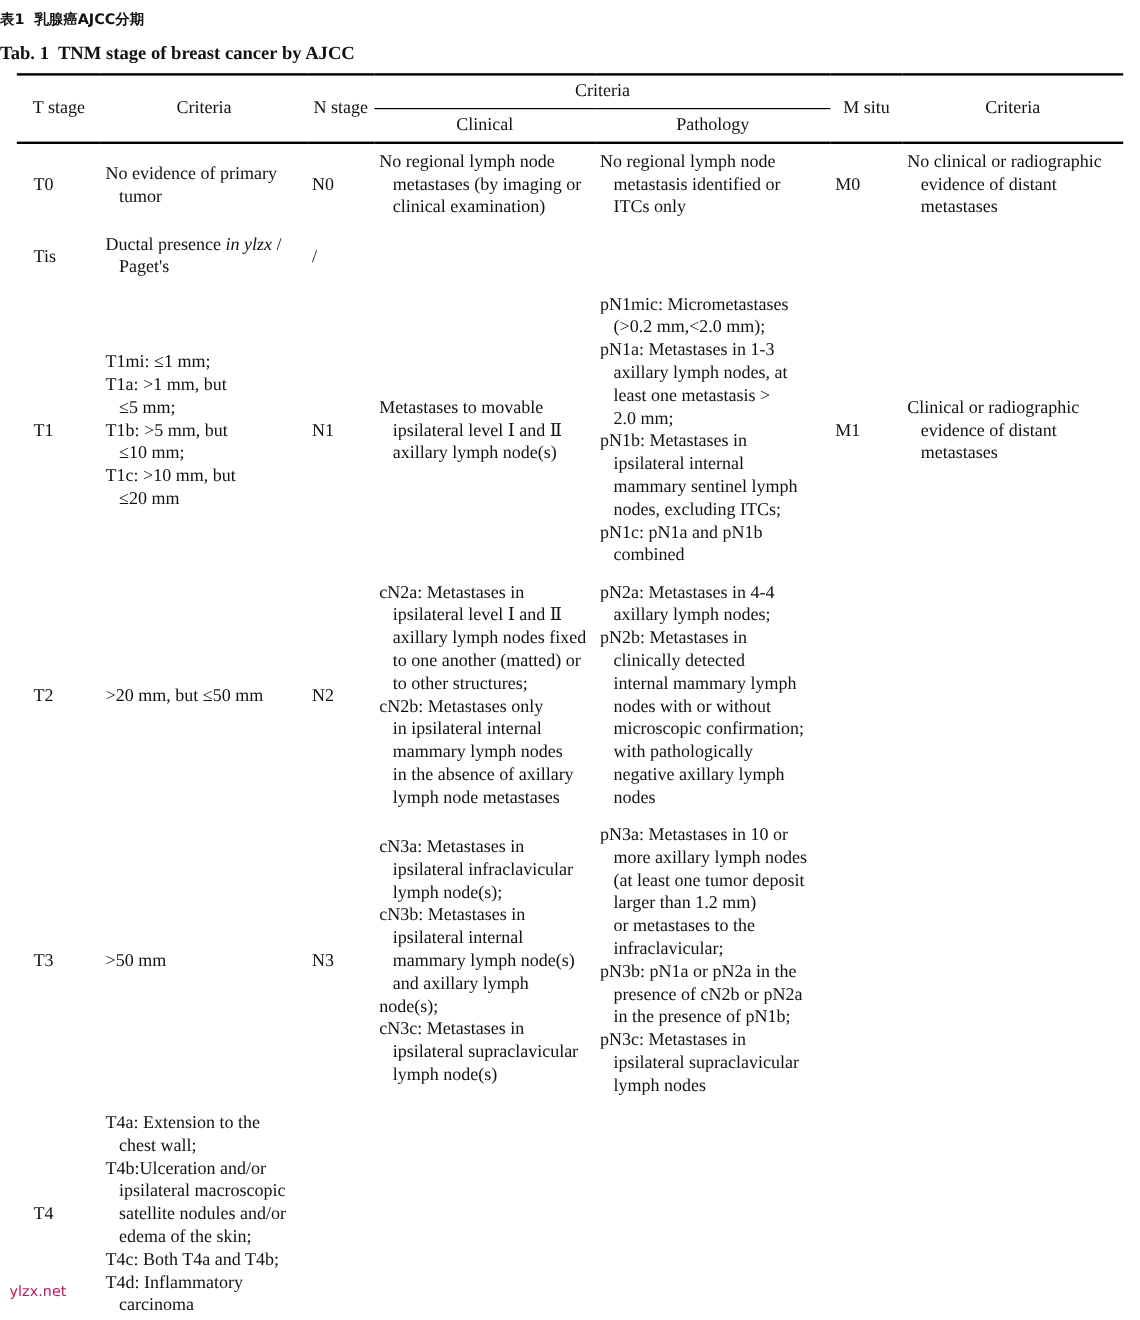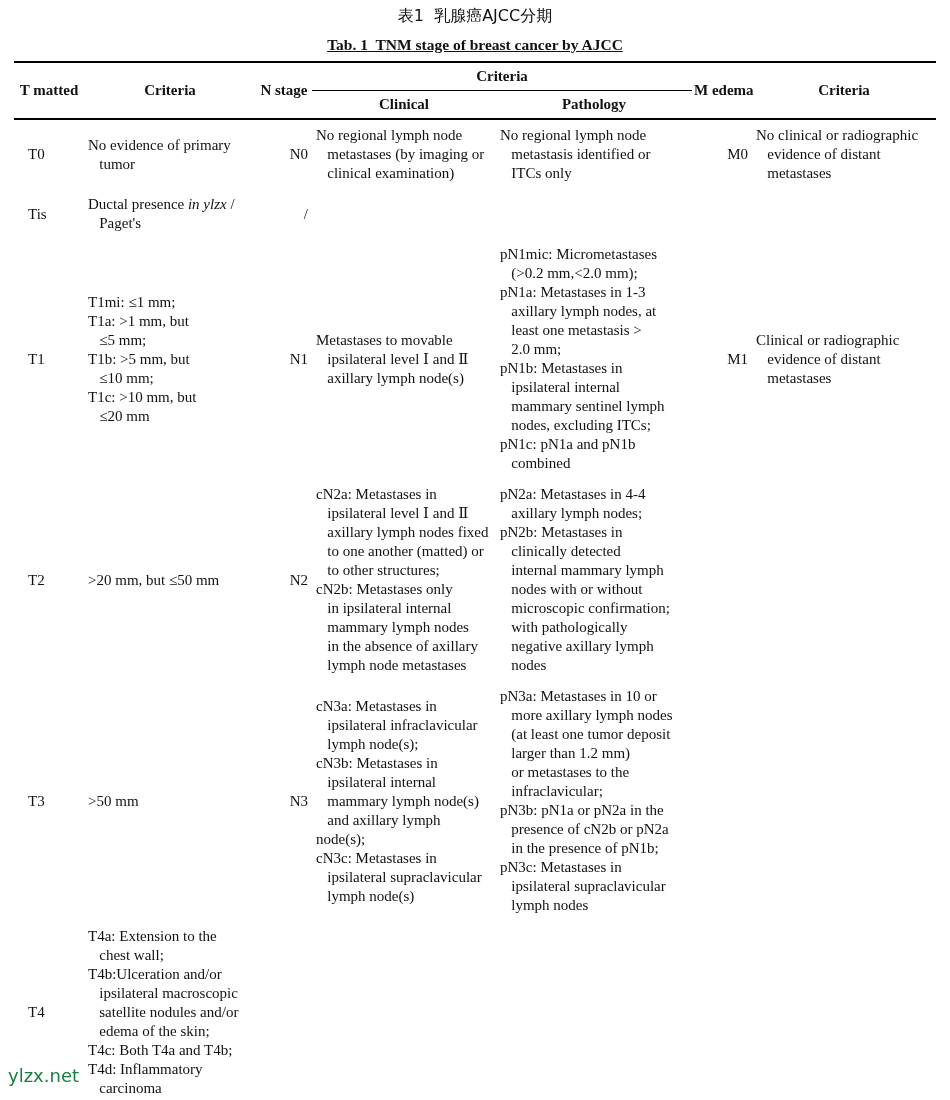--- a/index.html
+++ b/index.html
@@ -10,75 +10,72 @@
   }
   .page {
     position: relative;
     width: 950px;
     height: 1100px;
     overflow: hidden;
     background: #ffffff;
   }
   .title-zh {
     padding-top: 6px;
-    text-align: center;
     font-family: "DejaVu Sans", "Liberation Sans", sans-serif;
-    font-weight: normal;
-    font-size: 16px;
+    font-weight: bold;
+    font-size: 12px;
     line-height: 20px;
     white-space: pre;
   }
   .title-en {
     margin-top: 9px;
-    text-align: center;
     font-weight: bold;
     font-size: 15.5px;
     line-height: 19px;
     white-space: pre;
-    text-decoration: underline;
   }
   table.tnm {
     margin: 7px 0 0 14px;
     width: 922px;
     border-collapse: collapse;
     table-layout: fixed;
     border-top: 2px solid #000;
     border-bottom: 2px solid #000;
   }
   thead { border-bottom: 2px solid #000; }
   th {
-    font-weight: bold;
+    font-weight: normal;
     font-size: 15px;
     line-height: 19px;
     padding: 4px 2px;
     text-align: center;
     vertical-align: middle;
     white-space: nowrap;
     overflow: visible;
   }
   th.spanner { border-bottom: 1px solid #000; }
   td {
     font-size: 15px;
     line-height: 19px;
     padding: 6px 4px;
     vertical-align: middle;
     text-align: left;
     white-space: pre-wrap;
     overflow: visible;
   }
   td.stage-t { padding-left: 14px; white-space: normal; }
-  td.stage-n, td.stage-m { text-align: right; white-space: normal; }
+  td.stage-n, td.stage-m { text-align: left; white-space: normal; }
   .watermark {
     position: absolute;
     left: 8px;
     top: 1066px;
     font-family: "DejaVu Sans", "Liberation Sans", sans-serif;
-    font-size: 18px;
+    font-size: 12px;
     line-height: 20px;
-    color: #15803d;
+    color: #be185d;
   }
 </style>
 </head>
 <body>
 
 <div class="page">
 
   <div class="title-zh">表1  乳腺癌AJCC分期</div>
   <div class="title-en">Tab. 1  TNM stage of breast cancer by AJCC</div>
 
@@ -87,25 +84,25 @@
       <col style="width:70px">
         <col style="width:172px">
         <col style="width:56px">
       <col style="width:184px">
         <col style="width:196px">
         <col style="width:60px">
       <col style="width:184px">
     </colgroup>
     <thead>
       <tr>
-        <th rowspan="2">T matted</th>
+        <th rowspan="2">T stage</th>
         <th rowspan="2">Criteria</th>
         <th rowspan="2">N stage</th>
         <th colspan="2" class="spanner">Criteria</th>
-        <th rowspan="2">M edema</th>
+        <th rowspan="2">M situ</th>
         <th rowspan="2">Criteria</th>
       </tr>
       <tr>
         <th>Clinical</th>
         <th>Pathology</th>
       </tr>
     </thead>
     <tbody>
       <tr>
         <td class="stage-t">T0</td>

